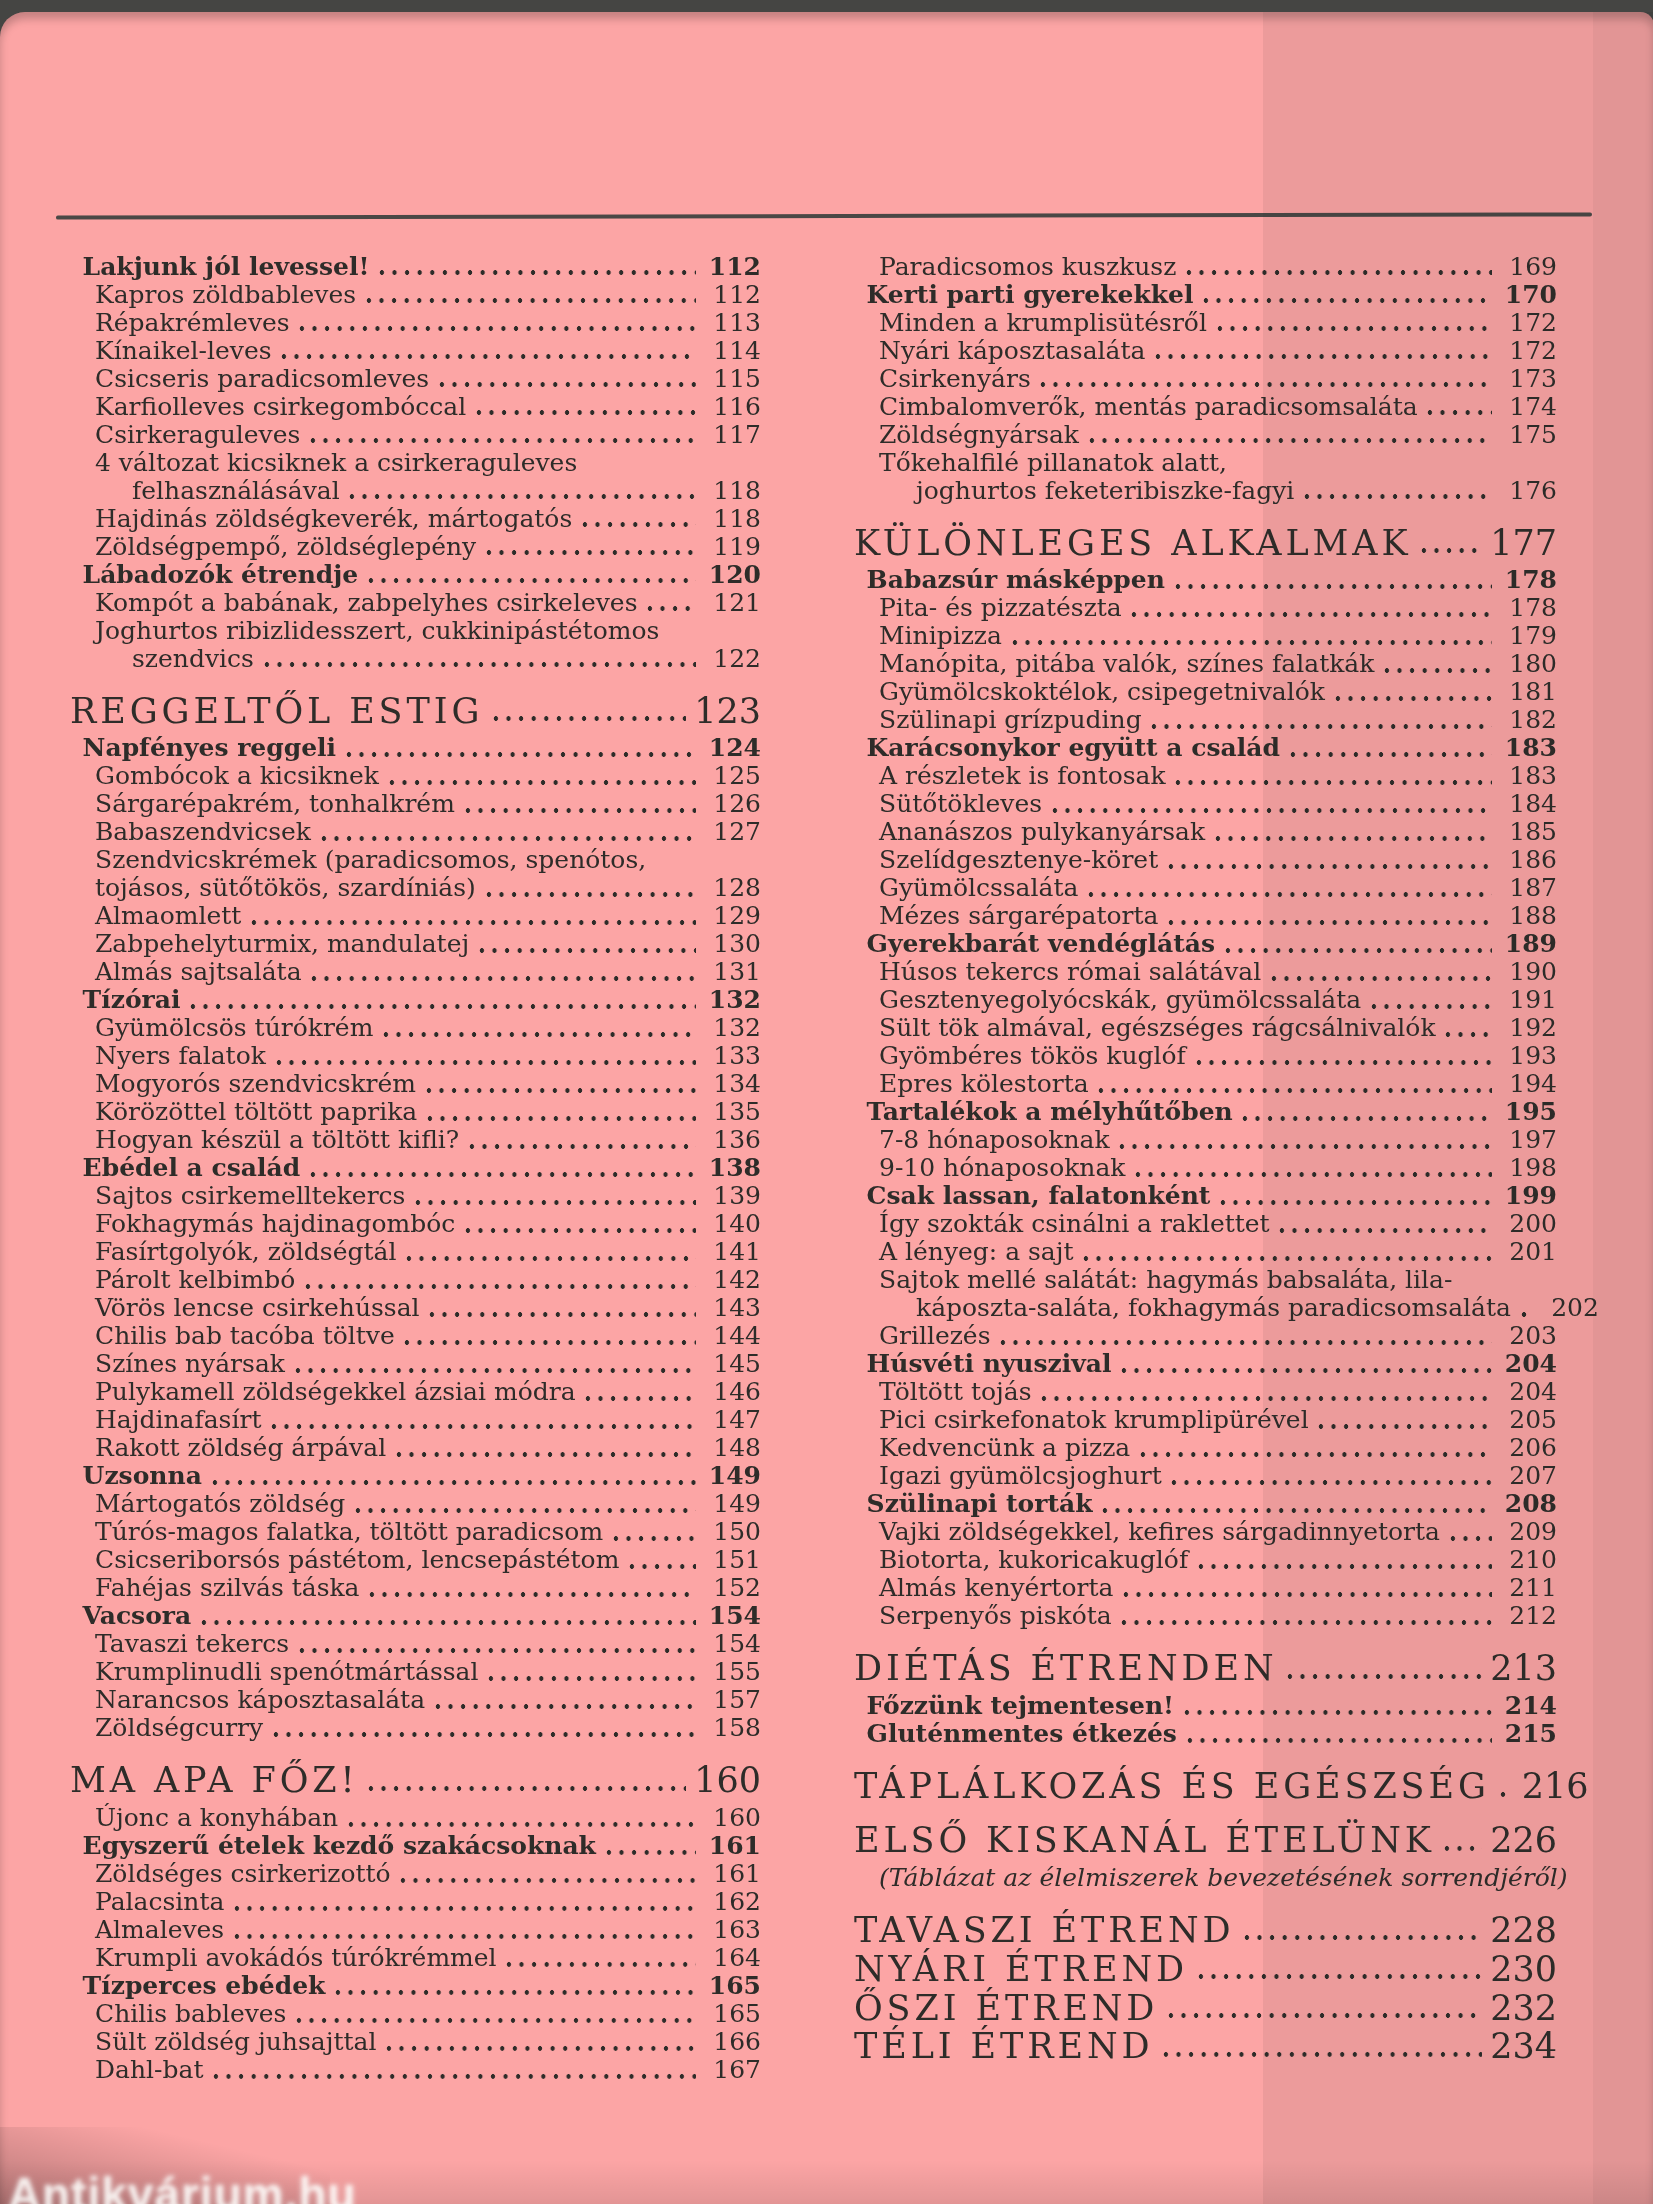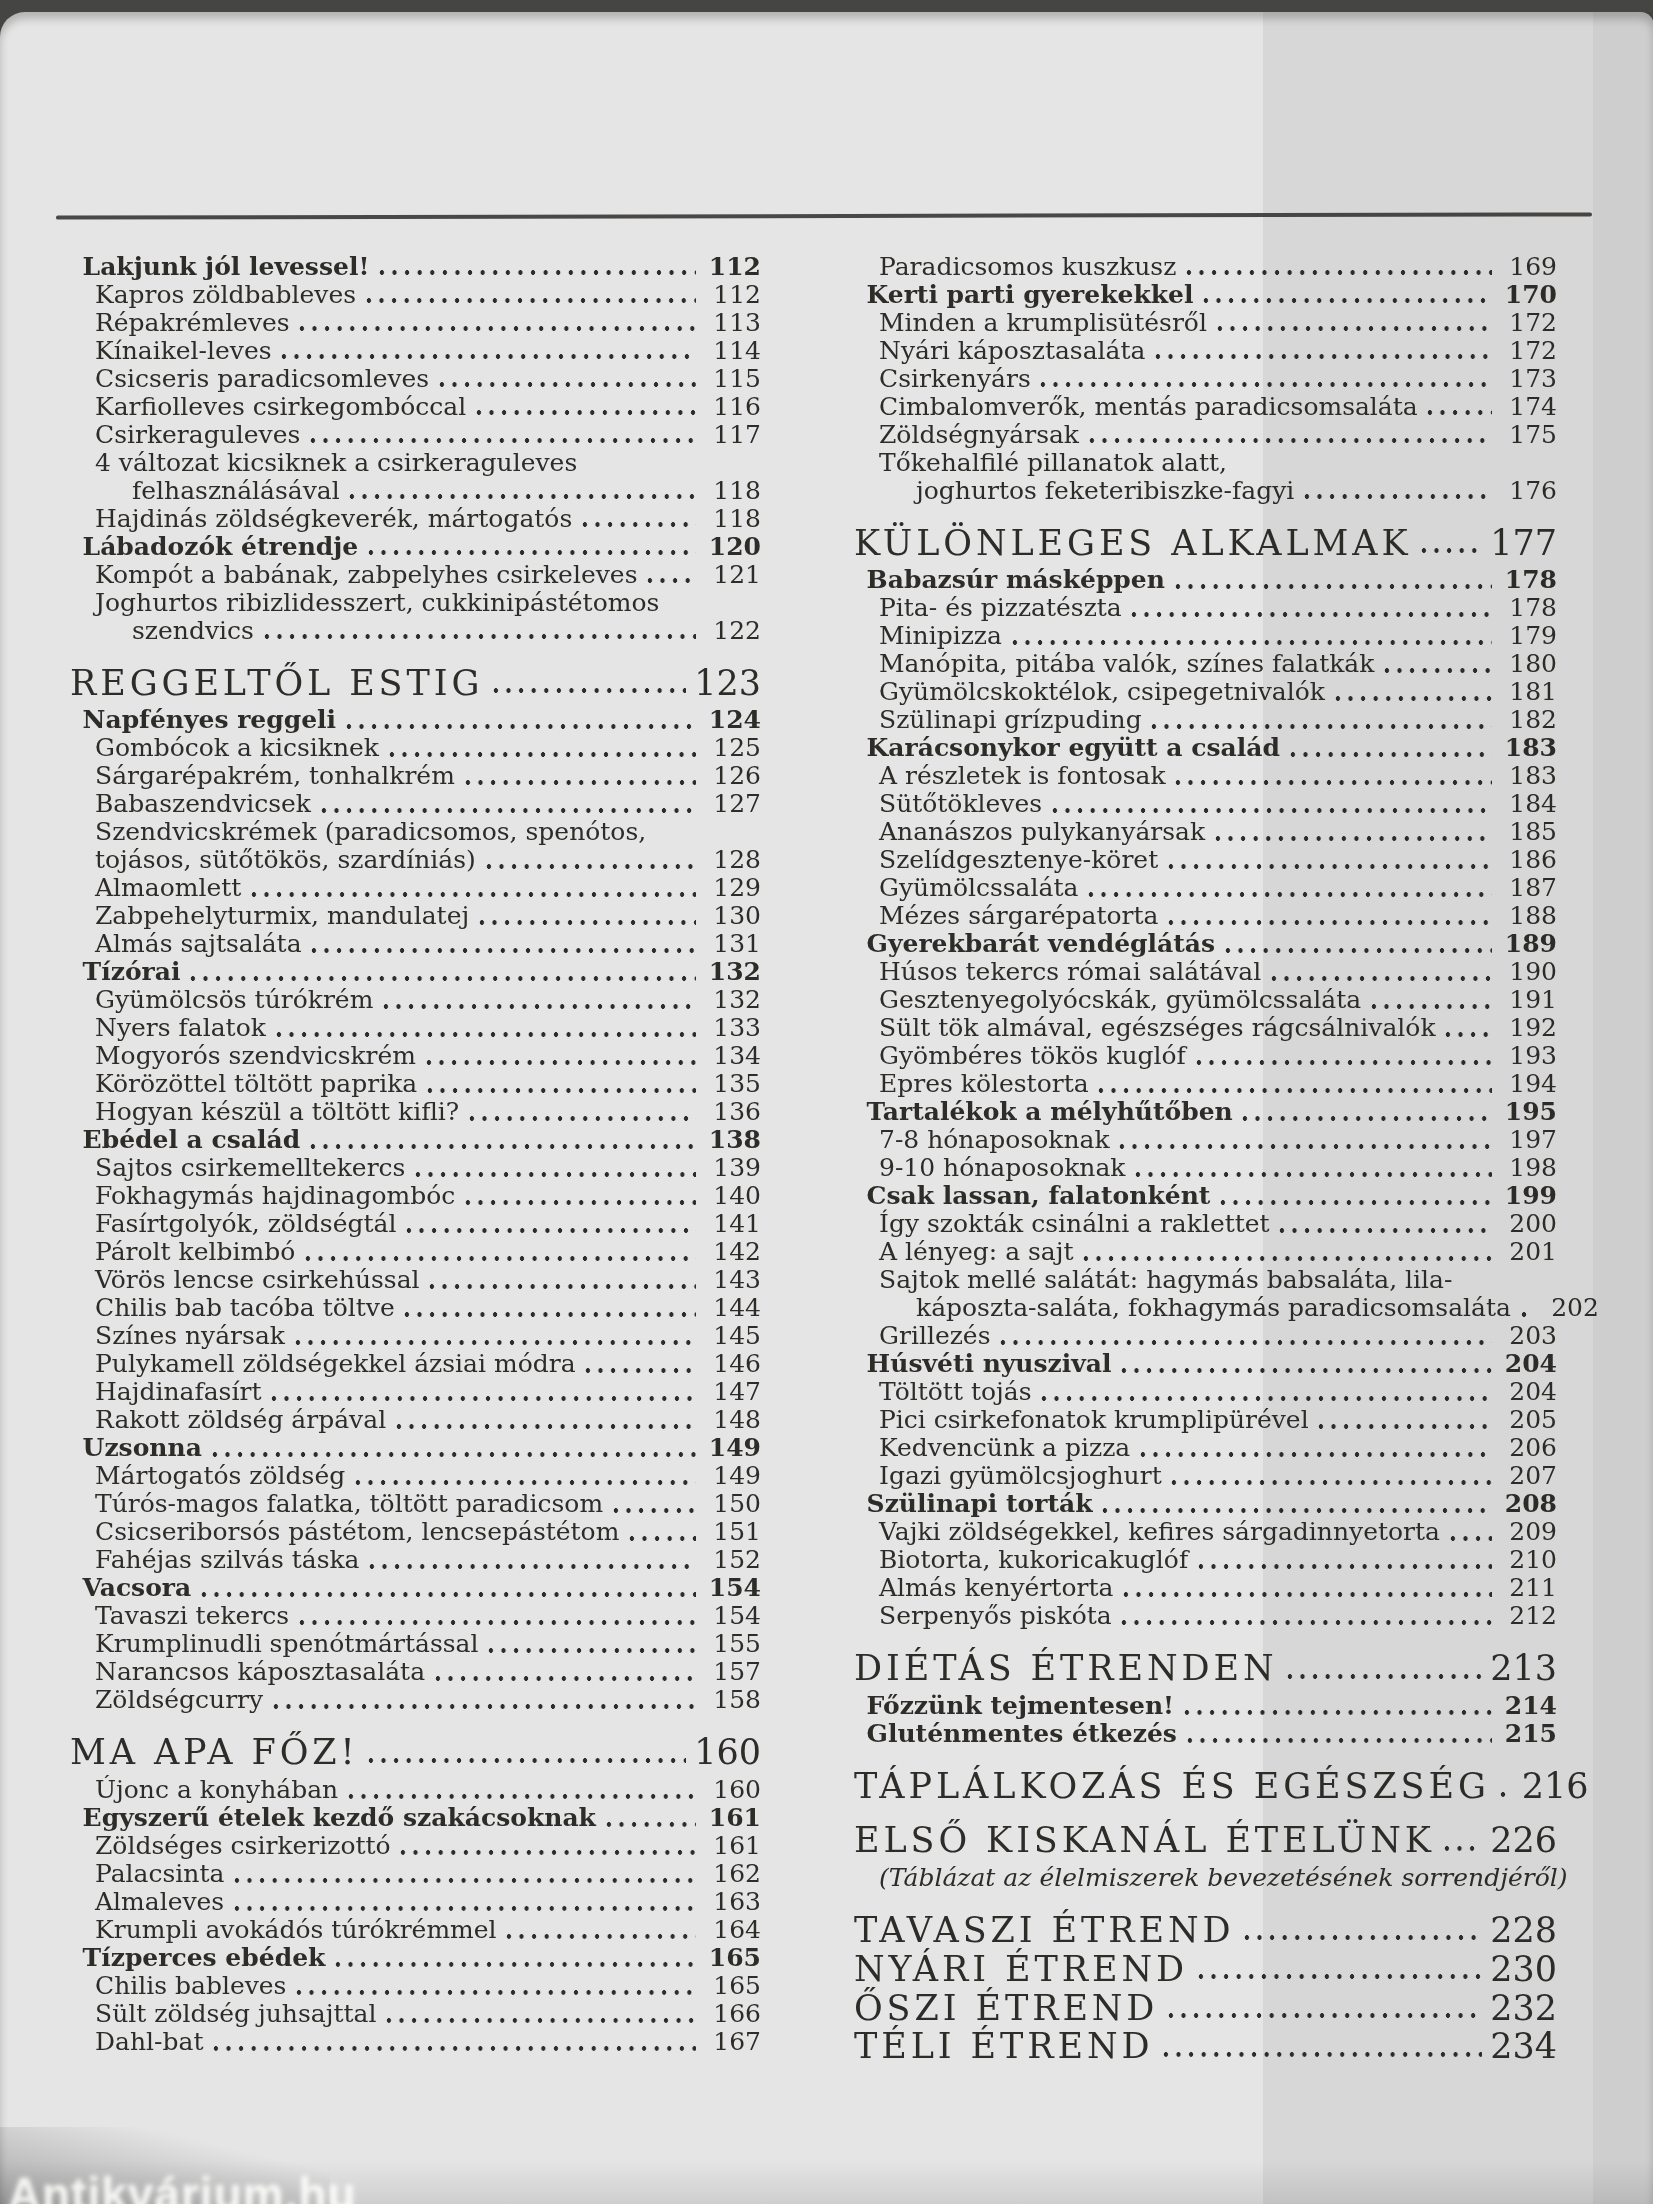--- a/index.html
+++ b/index.html
@@ -4,21 +4,21 @@
 <style>
   html,body{margin:0;padding:0;}
   body{
     width:1654px;height:2205px;position:relative;overflow:hidden;
     background:#454543;
     font-family:"DejaVu Serif","Liberation Serif",serif;
   }
   .photo{position:absolute;inset:0;overflow:hidden;}
   .page{
     position:absolute;left:0;right:0;top:11.6px;bottom:0;
-    background:#e5e5e5;
+    background:#fca5a5;
     border-radius:25px 13.6px 0 0;
     box-shadow:inset 0 6.8px 8.7px rgba(0,0,0,.22);
     text-decoration:underline;
   }
   .rule{
     position:absolute;top:202px;left:56px;right:62px;height:3.9px;
     background:#4a4846;border-radius:1.9px;transform:rotate(-0.12deg);
   }
   .col{position:absolute;top:241px;width:691px;color:#2e2c29;}
   .col-left{left:70px;}
@@ -117,20 +117,25 @@
         <div class="row normal ind3">
           <span class="label">felhasználásával</span>
           <span class="leader"></span>
           <span class="num">118</span>
         </div>
         <div class="row normal ind2">
           <span class="label">Hajdinás zöldségkeverék, mártogatós</span>
           <span class="leader"></span>
           <span class="num">118</span>
         </div>
+        <div class="row normal ind2">
+          <span class="label">Zöldségpempő, zöldséglepény</span>
+          <span class="leader"></span>
+          <span class="num">119</span>
+        </div>
         <div class="row bold ind1">
           <span class="label">Lábadozók étrendje</span>
           <span class="leader"></span>
           <span class="num">120</span>
         </div>
         <div class="row normal ind2">
           <span class="label">Kompót a babának, zabpelyhes csirkeleves</span>
           <span class="leader"></span>
           <span class="num">121</span>
         </div>

